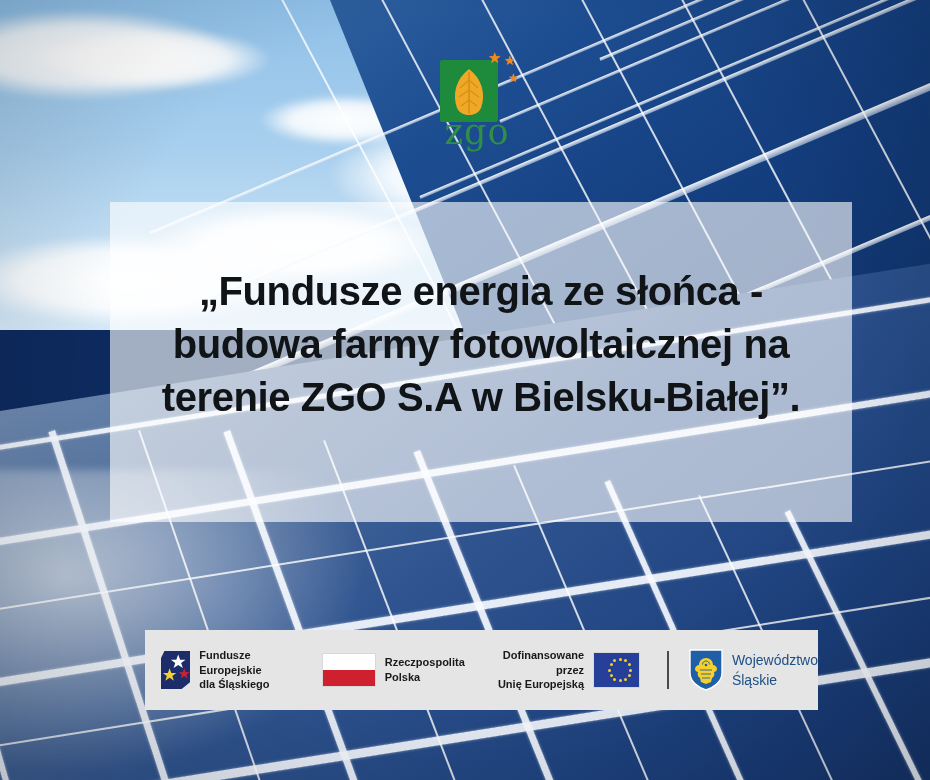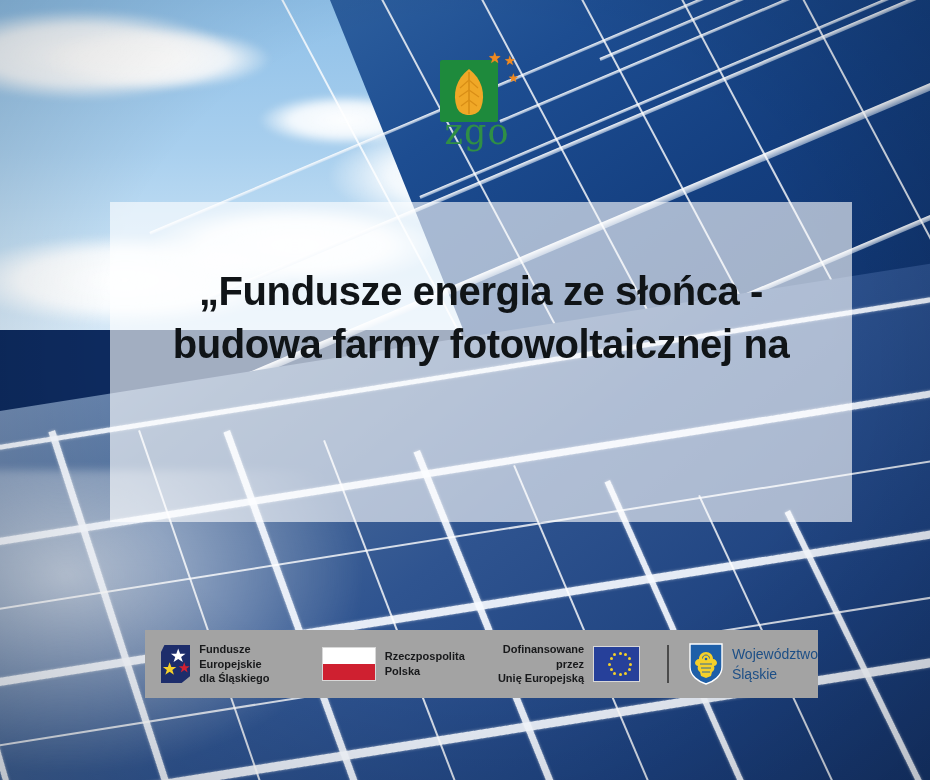--- a/index.html
+++ b/index.html
@@ -138,22 +138,22 @@
     font-weight: bold;
     font-size: 40px;
     line-height: 1.33;
     letter-spacing: -0.4px;
   }
 
   
   .logo-bar {
     position: absolute;
     left: 145px; top: 630px;
-    width: 673px; height: 68px;
-    background: #a3a3a3;
+    width: 673px; height: 80px;
+    background: #e5e5e5;
     display: flex;
     align-items: center;
   }
   .logo-item {
     display: flex;
     align-items: center;
     height: 100%;
   }
   .logo-text {
     font-family: "Liberation Sans", sans-serif;
@@ -281,20 +281,21 @@
     <span class="zgo-star" style="left:56px; top:2px;">★</span>
     <span class="zgo-star" style="left:72px; top:6px; font-size:13px;">★</span>
     <span class="zgo-star" style="left:76px; top:24px; font-size:12px;">★</span>
     <div class="zgo-word">zgo</div>
   </div>
 
   <div class="text-panel"></div>
   <div class="title">
     <div>„Fundusze energia ze słońca -</div>
     <div>budowa farmy fotowoltaicznej na</div>
+    <div>terenie ZGO S.A w Bielsku-Białej”.</div>
   </div>
 
   <div class="logo-bar">
 
     <div class="logo-item">
       <svg class="ef-mark" viewBox="0 0 34 44">
         <path d="M4 0 H34 V36 L24 44 H0 V8 Z" fill="#1d2d6b"></path>
         <polygon points="20,4 22.2,10 28.5,10 23.4,13.8 25.4,19.8 20,16.1 14.6,19.8 16.6,13.8 11.5,10 17.8,10" fill="#ffffff"></polygon>
         <polygon points="10,20 12,25.5 17.8,25.5 13.2,29 15,34.5 10,31 5,34.5 6.8,29 2.2,25.5 8,25.5" fill="#f5d02a"></polygon>
         <polygon points="27,20 28.6,24.5 33.4,24.5 29.6,27.4 31,32 27,29.1 23,32 24.4,27.4 20.6,24.5 25.4,24.5" fill="#d32030"></polygon>

